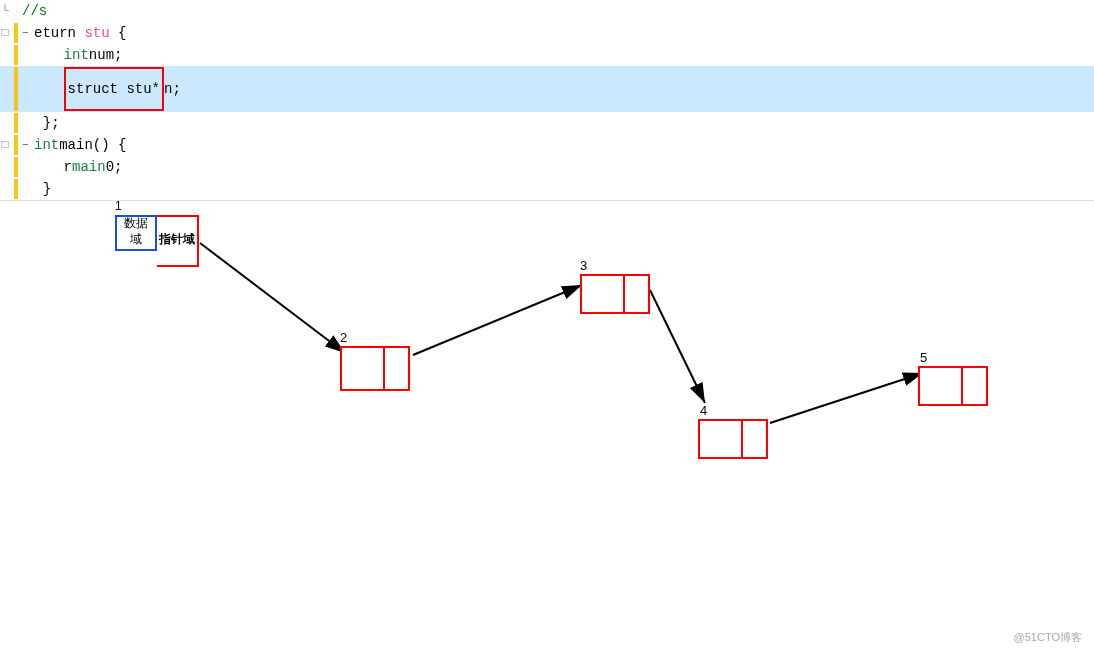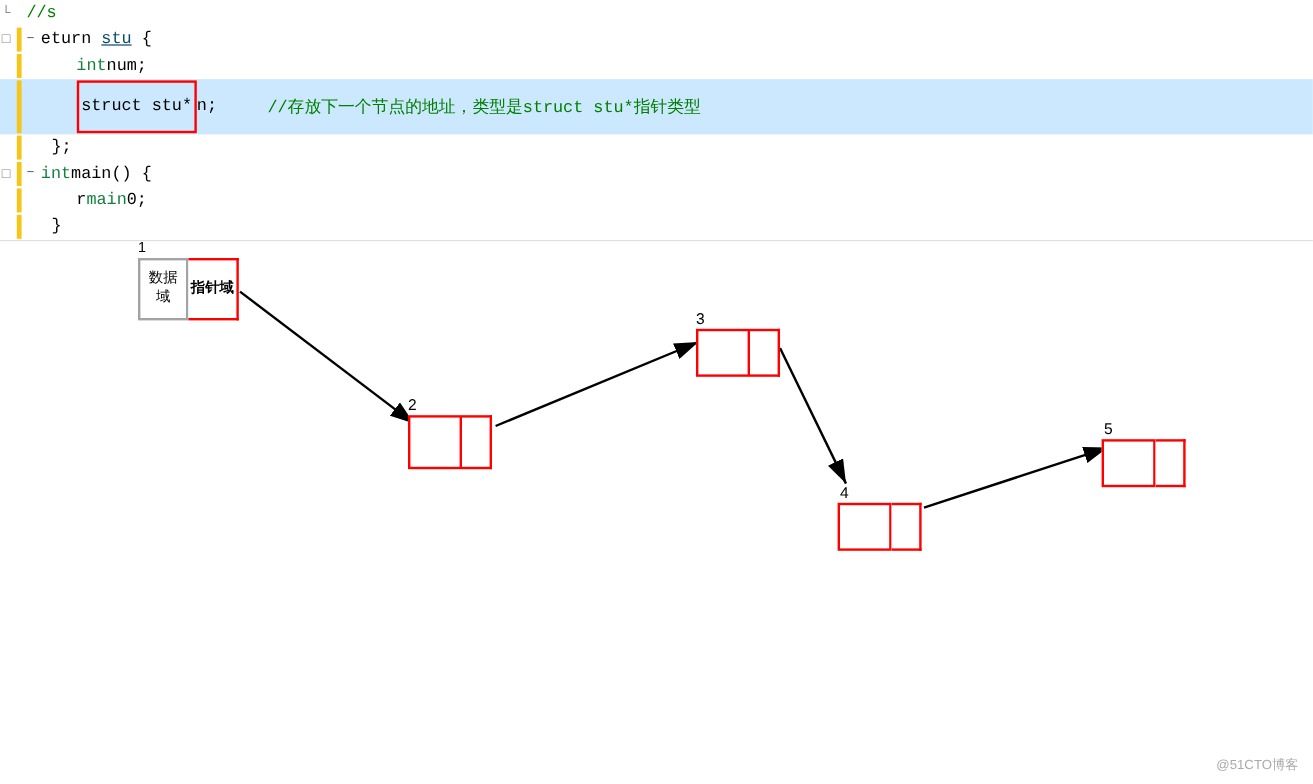--- a/index.html
+++ b/index.html
@@ -55,21 +55,21 @@
     }
 
     .collapse-icon {
       display: inline-block;
       width: 12px;
       color: #555;
       font-size: 11px;
     }
 
     .kw-blue { color: #15803d; }
-    .kw-teal { color: #0c4a6e; text-decoration: underline; }
+    .kw-teal { color: #ec4899; }
     .comment { color: #008000; }
     .highlight-box {
       border: 2px solid #ff0000;
       padding: 12px 2px;
       display: inline;
       background: transparent;
     }
 
     
     .diagram-area {
@@ -132,21 +132,20 @@
     <span> num;</span>
   </div>
 
   <div class="code-line selected-line">
     <div class="line-gutter"></div>
     <div class="yellow-bar"></div>
     <span class="dot-indent">&nbsp;&nbsp;&nbsp;&nbsp;</span>
     <span class="highlight-box">struct stu*</span>
     <span> n;</span>
     <span>&nbsp;&nbsp;&nbsp;&nbsp;&nbsp;</span>
-    <span class="comment">//存放下一个节点的地址，类型是struct stu*指针类型</span>
   </div>
 
   <div class="code-line">
     <div class="line-gutter"></div>
     <div class="yellow-bar"></div>
     <span class="dot-indent">&nbsp;&nbsp;</span>
     <span>};</span>
   </div>
 
   <div class="code-line">
@@ -189,21 +188,21 @@
     <defs>
       <marker id="arrowhead" markerWidth="10" markerHeight="7" refX="10" refY="3.5" orient="auto">
         <polygon points="0 0, 10 3.5, 0 7" fill="#000"></polygon>
       </marker>
     </defs>
   </svg>
 
   <div style="position:absolute; top:60px; left:115px;">
     <div style="position:absolute; top:-16px; left:0; font-size:12px; font-family:Arial,sans-serif;">1</div>
     <div style="display:flex; align-items:stretch;">
-      <div style="width:42px; height:52px; border:2px solid #a3a3a3; display:flex; align-items:center; justify-content:center; font-size:12px; line-height:1.3; text-align:center; color:#000; background:#fff; padding:2px;">
+      <div style="width:42px; height:36px; border:2px solid #1d4ed8; display:flex; align-items:center; justify-content:center; font-size:12px; line-height:1.3; text-align:center; color:#000; background:#fff; padding:2px;">
         <span>数据域</span>
       </div>
       <div style="width:42px; height:52px; border:2px solid #ff0000; border-left:none; display:flex; align-items:center; justify-content:center; font-size:12px; line-height:1.3; text-align:center; color:#000; background:#fff; padding:2px;font-weight:bold;">
         <span>指针域</span>
       </div>
     </div>
   </div>
 
   <div style="position:absolute; top:175px; left:340px;">
     <div style="font-size:13px; font-family:Arial,sans-serif; margin-bottom:1px;">2</div>

